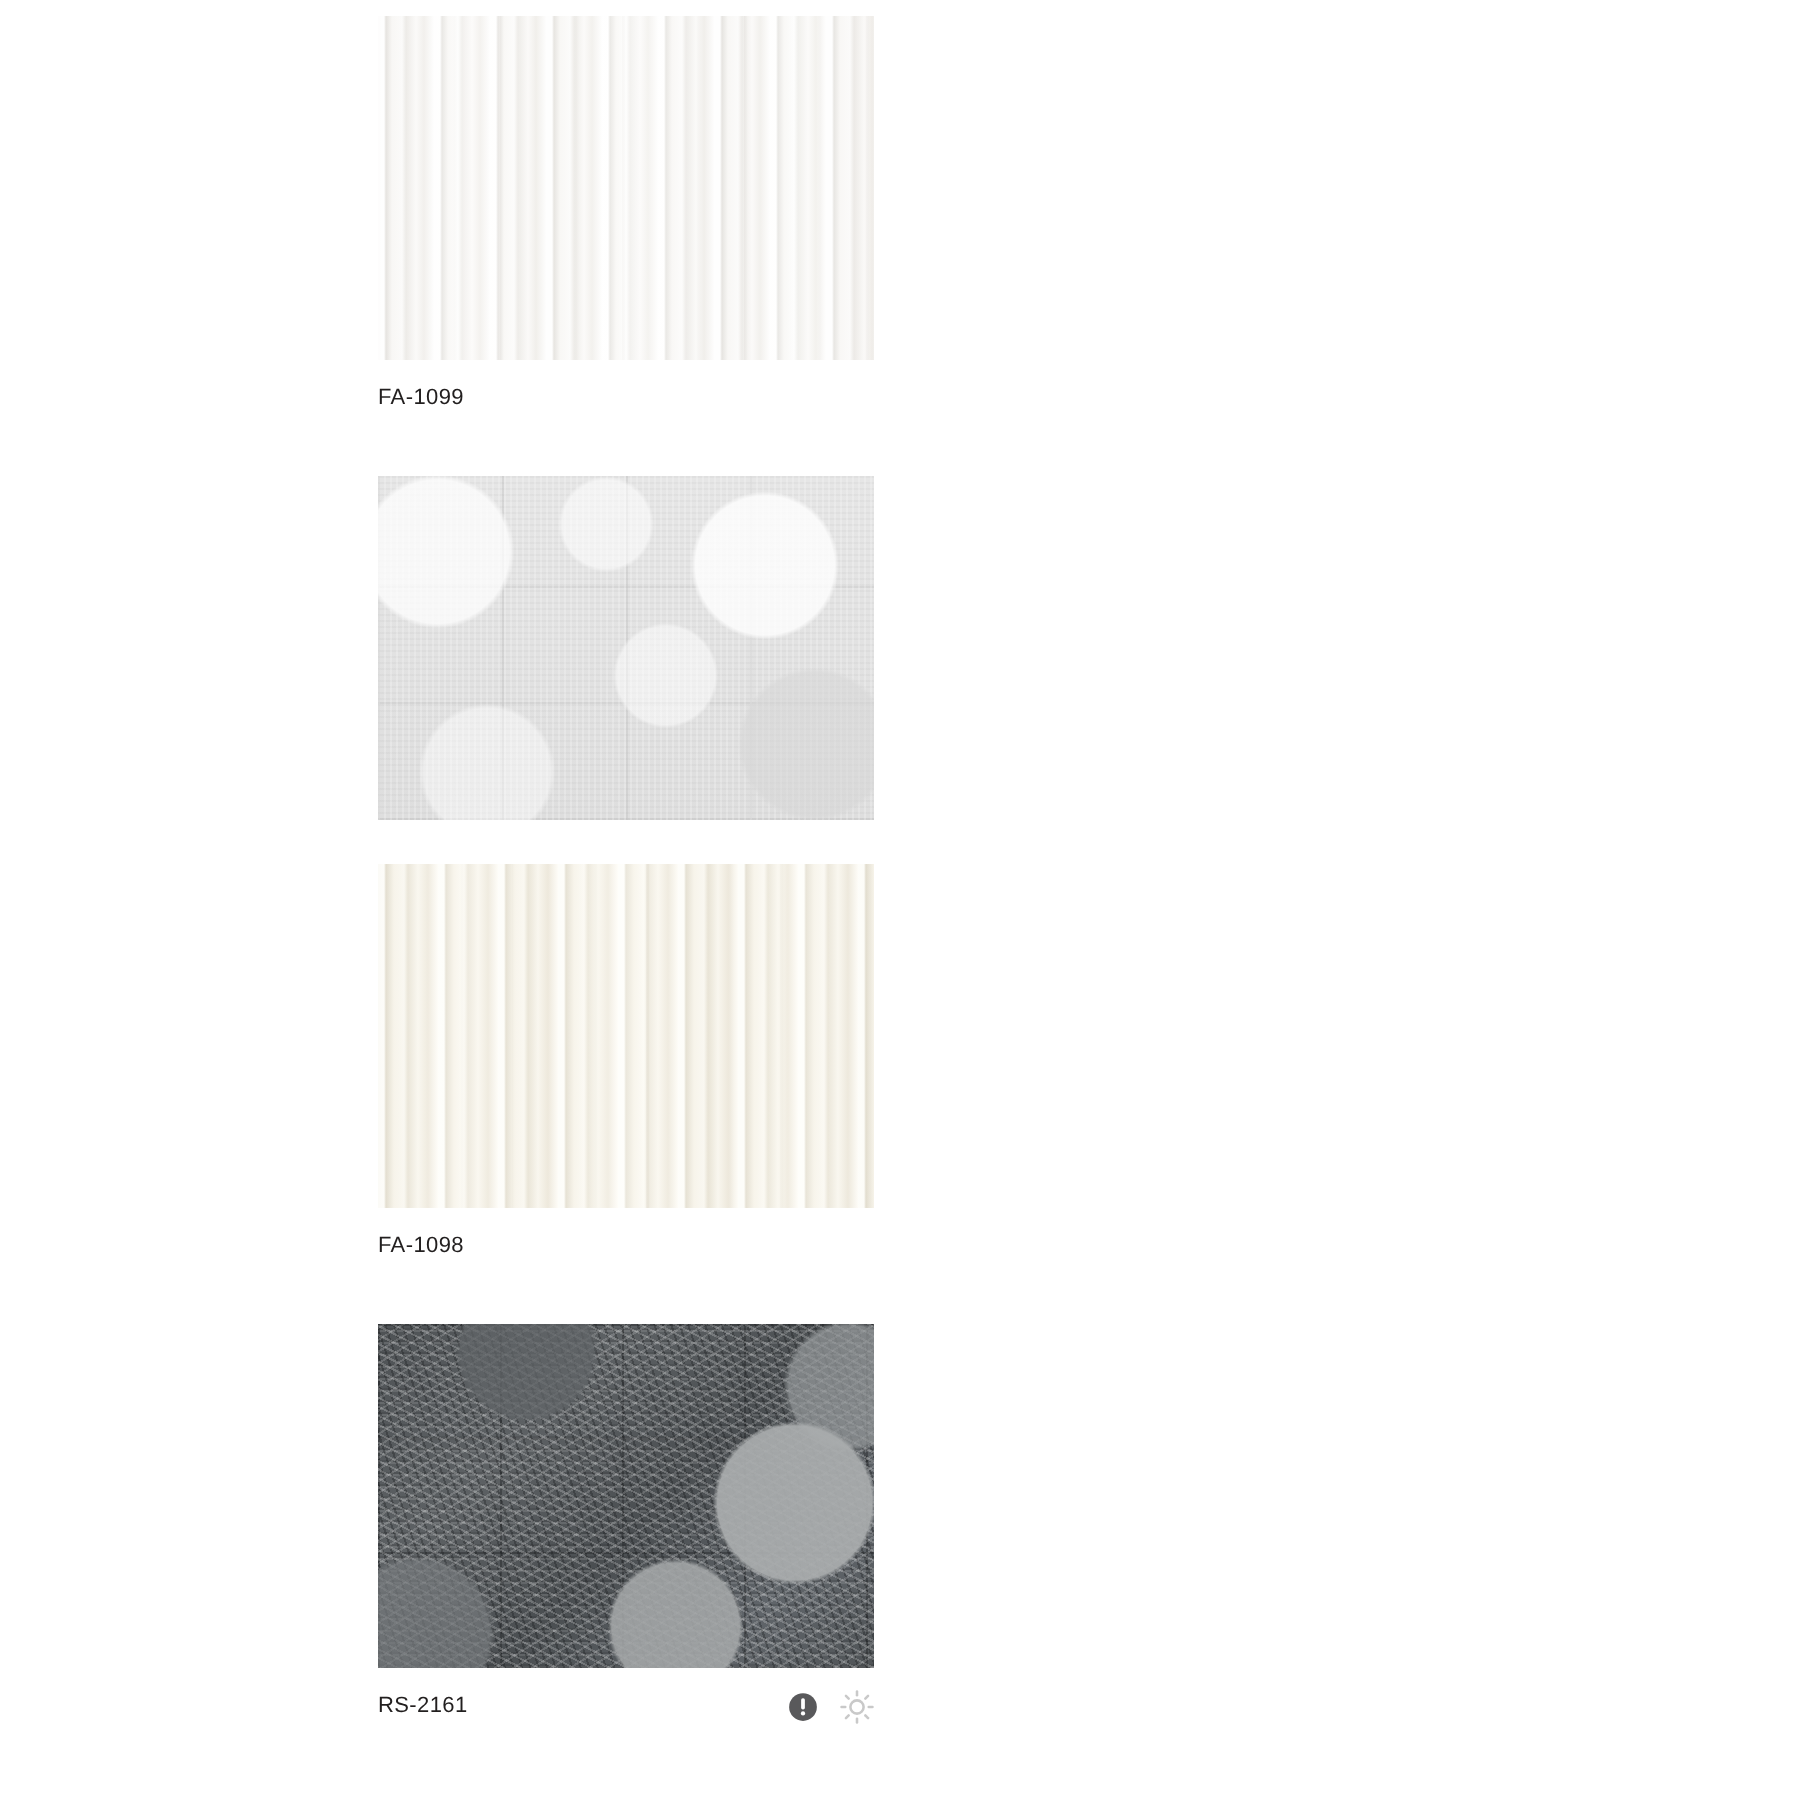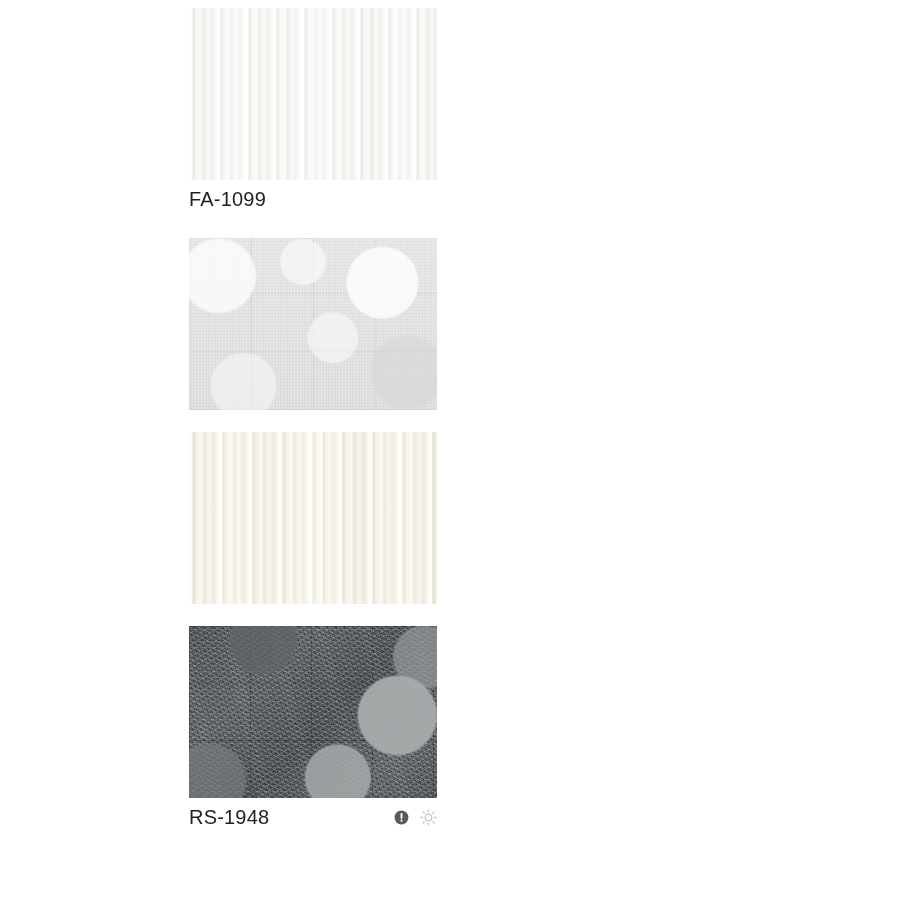--- a/index.html
+++ b/index.html
@@ -152,21 +152,21 @@
 
   
   .caption {
     display: flex;
     align-items: center;
     justify-content: space-between;
     height: 34px;
     padding-top: 2px;
   }
   .caption-label {
-    font-size: 20px;
+    font-size: 11px;
     color: #221f1f;
     letter-spacing: 0.2px;
     line-height: 1;
   }
   .caption-icons {
     display: flex;
     align-items: center;
     gap: 11px;
   }
 
@@ -191,25 +191,29 @@
         <div class="caption">
           <div class="caption-label">FA-1099</div>
           <div class="caption-icons"></div>
         </div>
       </div>
       <div class="product-card">
         <div class="swatch tex-mosaic-light"></div>
       </div>
       <div class="product-card">
         <div class="swatch tex-stripe-cream"></div>
+        <div class="caption">
+          <div class="caption-label">FA-1098</div>
+          <div class="caption-icons"></div>
+        </div>
       </div>
       <div class="product-card">
         <div class="swatch tex-mosaic-dark"></div>
         <div class="caption">
-          <div class="caption-label">RS-1948</div>
+          <div class="caption-label">RS-2161</div>
           <div class="caption-icons">
             <span style="display: inline-flex;">
               <svg class="icon-info" viewBox="0 0 16 16">
                 <circle cx="8" cy="8" r="7.4" fill="#59595b"></circle>
                 <rect x="7" y="3.3" width="2" height="6" rx="0.9" fill="#ffffff"></rect>
                 <circle cx="8" cy="11.4" r="1.15" fill="#ffffff"></circle>
               </svg>
             </span>
             <span style="display: inline-flex;">
               <svg class="icon-sun" viewBox="0 0 20 20">

